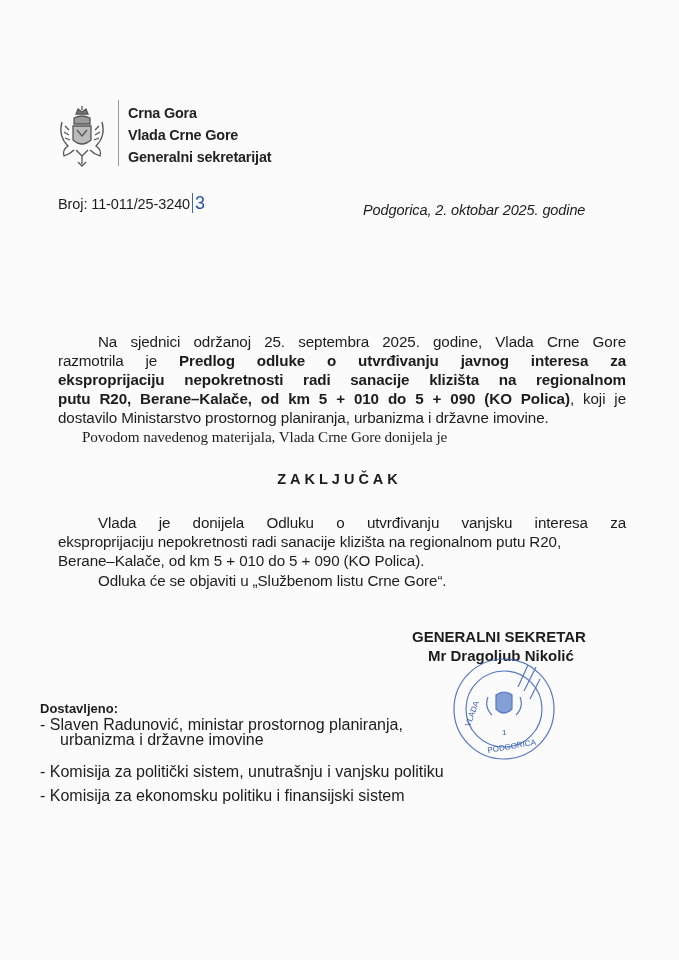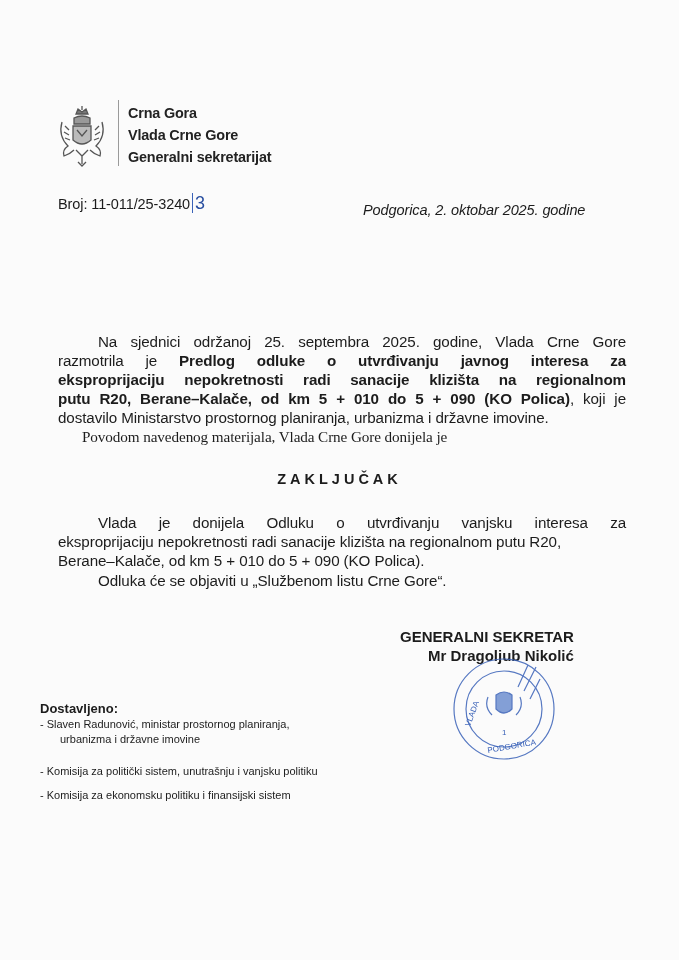--- a/index.html
+++ b/index.html
@@ -7,21 +7,21 @@
        font-family:"Liberation Sans",sans-serif;color:#1c1c1c;}
   .abs{position:absolute;}
   .header-line{left:118px;top:100px;width:1px;height:66px;background:#9a9a9a;}
   .hdr{left:128px;font-size:15.5px;font-weight:bold;color:#222;letter-spacing:-0.2px;transform:scaleX(0.93);transform-origin:left;}
   .crest{left:56px;top:104px;width:52px;height:64px;}
   .p{font-size:15.2px;line-height:19px;letter-spacing:-0.1px;}
   .just{text-align:justify;text-align-last:justify;}
   b{font-weight:bold;}
   .title{left:0;width:679px;text-align:center;top:471px;font-size:14.5px;font-weight:bold;letter-spacing:4px;}
   .sig{font-size:15px;font-weight:bold;}
-  .list{font-size:11px;line-height:15.5px;}
+  .list{font-size:16px;line-height:15.5px;}
   .stamp{left:452px;top:657px;width:104px;height:104px;}
   .hand{color:#2a4fa0;font-size:18px;}
 </style>
 </head>
 <body>
 
 <svg class="abs crest" viewBox="0 0 52 64">
   <g fill="none" stroke="#555" stroke-width="1.3">
     <path d="M20 10 h12 l-2 -5 l-4 3 l-4 -3 z" fill="#777"></path>
     <path d="M26 2 v4"></path>
@@ -57,21 +57,21 @@
 <div class="abs p" style="left:58px;width:568px;top:408px;">dostavilo Ministarstvo prostornog planiranja, urbanizma i državne imovine.</div>
 <div class="abs p" style="left:82px;top:427px;font-family:Liberation Serif, serif;">Povodom navedenog materijala, Vlada Crne Gore donijela je</div>
 
 <div class="abs title">ZAKLJUČAK</div>
 
 <div class="abs p just" style="left:98px;width:528px;top:513px;">Vlada je donijela Odluku o utvrđivanju vanjsku interesa za</div>
 <div class="abs p" style="left:58px;width:568px;top:532px;">eksproprijaciju nepokretnosti radi sanacije klizišta na regionalnom putu R20,</div>
 <div class="abs p" style="left:58px;width:568px;top:551px;">Berane–Kalače, od km 5 + 010 do 5 + 090 (KO Polica).</div>
 <div class="abs p" style="left:98px;top:571px;">Odluka će se objaviti u „Službenom listu Crne Gore“.</div>
 
-<div class="abs sig" style="left:400px;top:628px;text-align:right;">GENERALNI SEKRETAR</div>
+<div class="abs sig" style="left:412px;top:628px;text-align:right;">GENERALNI SEKRETAR</div>
 <div class="abs sig" style="left:428px;top:647px;">Mr Dragoljub Nikolić</div>
 
 <svg class="abs stamp" viewBox="0 0 104 104">
   <g fill="none" stroke="#3a62b8" stroke-width="1.2" opacity="0.85">
     <circle cx="52" cy="52" r="50"></circle>
     <circle cx="52" cy="52" r="38"></circle>
     <path d="M44 38 q8 -6 16 0 v14 q-8 8 -16 0z" fill="#6f8fd0"></path>
     <path d="M36 40 q-4 10 4 18 M68 40 q4 10 -4 18"></path>
     <path d="M66 30 l10 -22 M72 34 l12 -24 M78 42 l10 -20"></path>
   </g>

